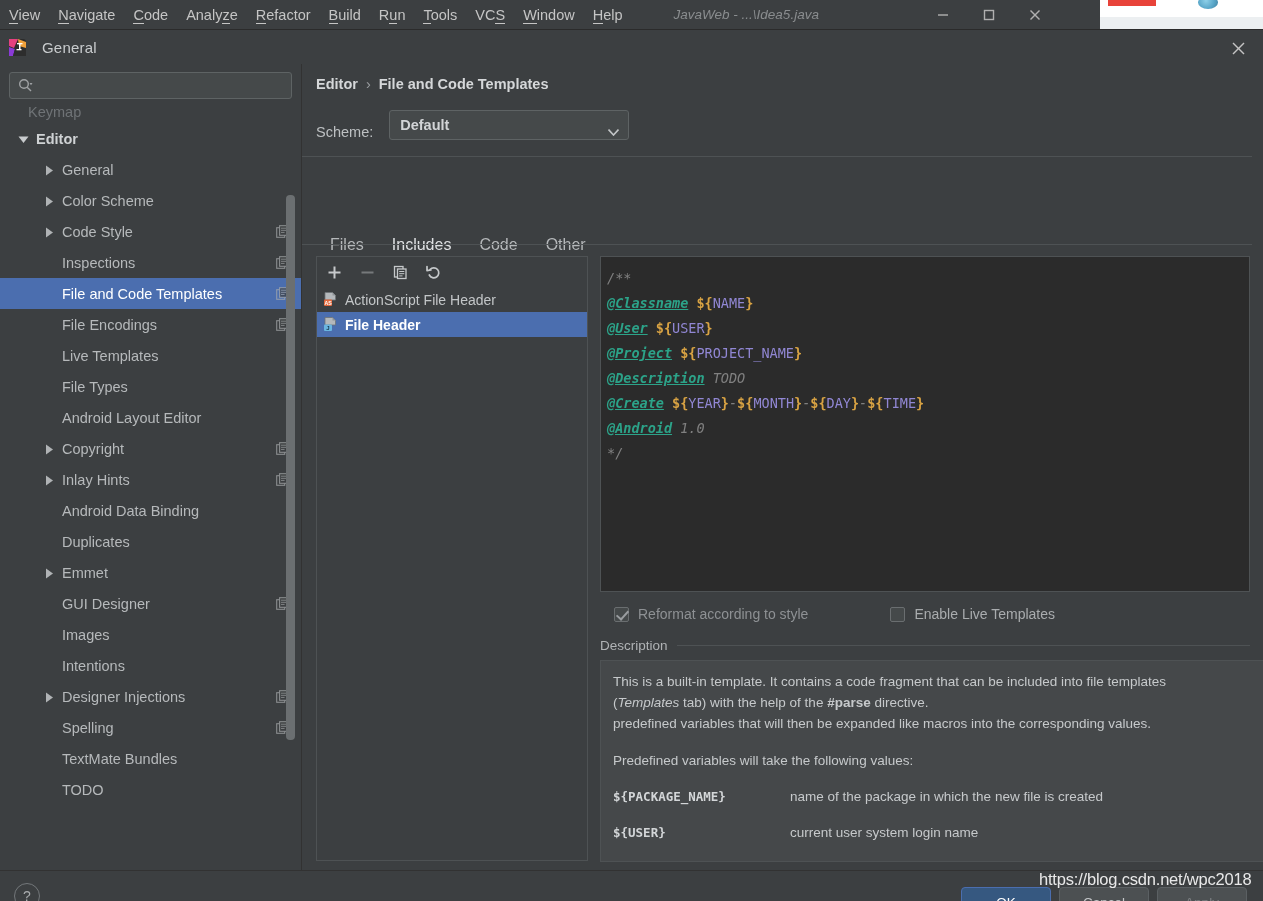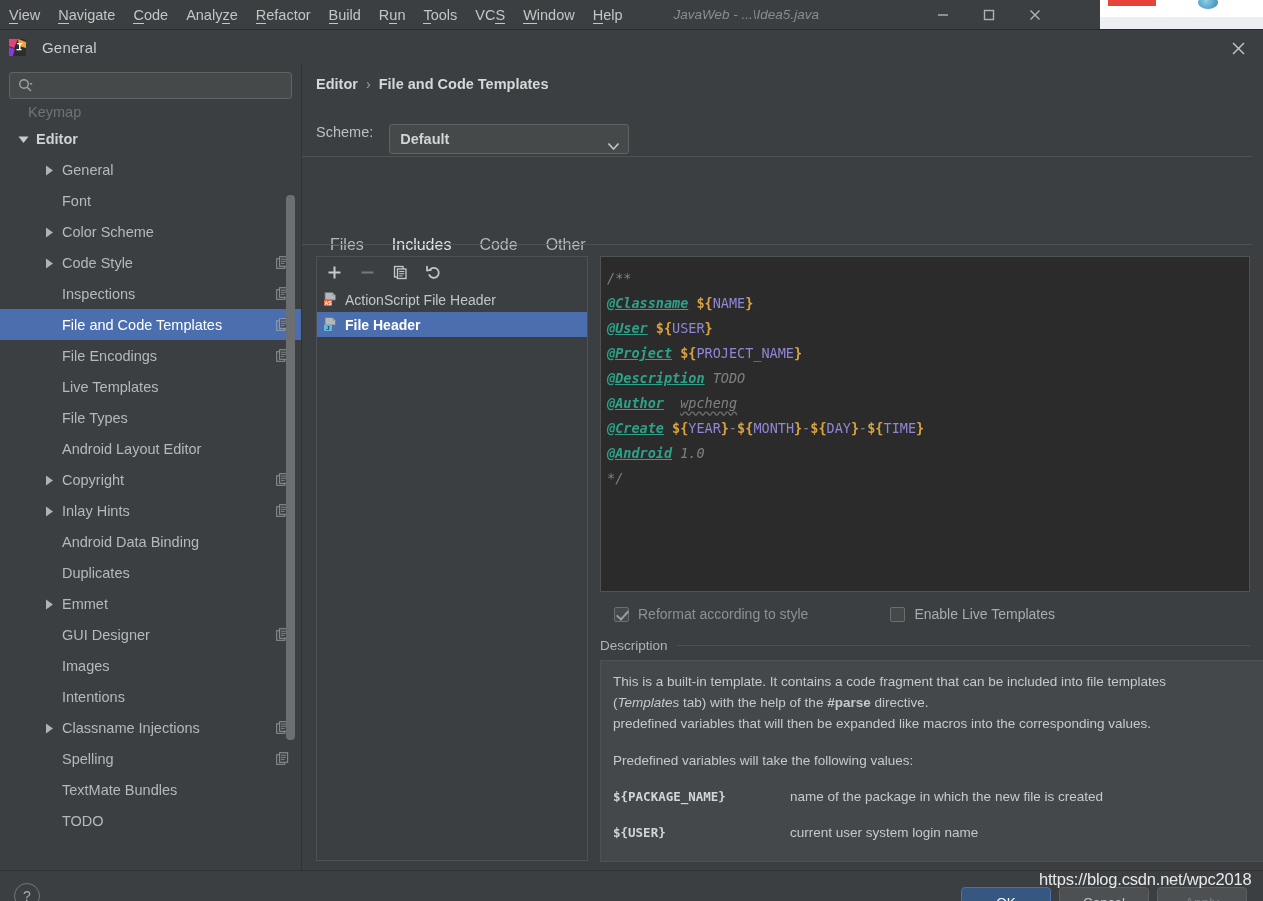--- a/index.html
+++ b/index.html
@@ -84,21 +84,21 @@
   .copy-badge { margin-left: auto; width: 13px; height: 13px; flex: none; opacity: .72; }
   .sb-scroll {
     position: absolute; right: 6px; top: 131px; width: 9px; height: 545px;
     background: #6b6f71; border-radius: 4px;
   }
 
   
   .content { position: absolute; left: 302px; top: 34px; width: 961px; height: 806px; background: #3c3f41; }
   .breadcrumb { position: absolute; left: 14px; top: 12px; font-size: 14.5px; font-weight: bold; color: #d5d7d9; display: flex; align-items: center; gap: 8px; }
   .bc-sep { color: #9a9da0; font-weight: normal; }
-  .scheme-row { position: absolute; left: 14px; top: 60px; display: flex; align-items: flex-start; }
+  .scheme-row { position: absolute; left: 14px; top: 46px; display: flex; align-items: flex-end; }
   .scheme-label { font-size: 14.5px; color: #bdc0c2; margin-right: 16px; }
   .scheme-combo {
     width: 240px; height: 30px; background: #45494a; border: 1px solid #5e6364; border-radius: 3px;
     display: flex; align-items: center; padding: 0 10px; position: relative;
   }
   .scheme-combo span { font-size: 14.5px; font-weight: bold; color: #d2d4d6; }
   .combo-arrow { position: absolute; right: 9px; top: 12px; }
 
   .hr-line { position: absolute; left: 0; top: 92px; width: 950px; height: 1px; background: #4e5254; }
 
@@ -282,25 +282,20 @@
           </div>
           <div class="tree-row">
             <span style="width:44px;flex:none;"></span>
             <span class="arrow"><svg width="11" height="11" viewBox="0 0 11 11">
                 <path d="M2 0.5 L2 10.5 L9 5.5 Z" fill="#b0b3b5"></path>
               </svg></span>
             <span class="tree-label">General</span>
           </div>
           <div class="tree-row">
             <span style="width:44px;flex:none;"></span>
-            <span class="arrow"></span>
-            <span class="tree-label">Font</span>
-          </div>
-          <div class="tree-row">
-            <span style="width:44px;flex:none;"></span>
             <span class="arrow"><svg width="11" height="11" viewBox="0 0 11 11">
                 <path d="M2 0.5 L2 10.5 L9 5.5 Z" fill="#b0b3b5"></path>
               </svg></span>
             <span class="tree-label">Color Scheme</span>
           </div>
           <div class="tree-row">
             <span style="width:44px;flex:none;"></span>
             <span class="arrow"><svg width="11" height="11" viewBox="0 0 11 11">
                 <path d="M2 0.5 L2 10.5 L9 5.5 Z" fill="#b0b3b5"></path>
               </svg></span>
@@ -429,21 +424,21 @@
           <div class="tree-row">
             <span style="width:44px;flex:none;"></span>
             <span class="arrow"></span>
             <span class="tree-label">Intentions</span>
           </div>
           <div class="tree-row">
             <span style="width:44px;flex:none;"></span>
             <span class="arrow"><svg width="11" height="11" viewBox="0 0 11 11">
                 <path d="M2 0.5 L2 10.5 L9 5.5 Z" fill="#b0b3b5"></path>
               </svg></span>
-            <span class="tree-label">Classname Injections</span>
+            <span class="tree-label">Designer Injections</span>
             <span class="copy-badge"><svg width="13" height="13" viewBox="0 0 13 13">
                 <rect x="0.7" y="2.7" width="8" height="9.6" fill="none" stroke="#a8abad" stroke-width="1.1"></rect>
                 <rect x="3.6" y="0.7" width="8" height="9.6" fill="#3c3f41" stroke="#a8abad" stroke-width="1.1"></rect>
                 <line x1="5" y1="3.2" x2="10" y2="3.2" stroke="#a8abad" stroke-width=".9"></line>
                 <line x1="5" y1="5.3" x2="10" y2="5.3" stroke="#a8abad" stroke-width=".9"></line>
                 <line x1="5" y1="7.4" x2="8.6" y2="7.4" stroke="#a8abad" stroke-width=".9"></line>
               </svg></span>
           </div>
           <div class="tree-row">
             <span style="width:44px;flex:none;"></span>
@@ -552,21 +547,20 @@
           </div>
       </div>
 
       <div class="editor">
         <div class="code" id="code-holder">
             <div><span class="cm">/**</span></div>
             <div><span class="tag">@Classname</span><span class="plain"> </span><span class="brace">${</span><span class="varn">NAME</span><span class="brace">}</span></div>
             <div><span class="tag">@User</span><span class="plain"> </span><span class="brace">${</span><span class="varn">USER</span><span class="brace">}</span></div>
             <div><span class="tag">@Project</span><span class="plain"> </span><span class="brace">${</span><span class="varn">PROJECT_NAME</span><span class="brace">}</span></div>
             <div><span class="tag">@Description</span><span class="plain"> </span><span class="cm">TODO</span></div>
-            <div><span class="tag">@Author</span><span class="plain">  </span><span class="squiggle">wpcheng</span></div>
             <div><span class="tag">@Create</span><span class="plain"> </span><span class="brace">${</span><span class="varn">YEAR</span><span class="brace">}</span><span class="cm">-</span><span class="brace">${</span><span class="varn">MONTH</span><span class="brace">}</span><span class="cm">-</span><span class="brace">${</span><span class="varn">DAY</span><span class="brace">}</span><span class="cm">-</span><span class="brace">${</span><span class="varn">TIME</span><span class="brace">}</span></div>
             <div><span class="tag">@Android</span><span class="plain"> </span><span class="cm">1.0</span></div>
             <div><span class="cm">*/</span></div>
           </div>
       </div>
 
       <div class="checks" id="checks-holder">
           <div class="chk checked dim" style="margin-left: 14px;">
             <span class="box"></span>
             <span>Reformat according to style</span>

